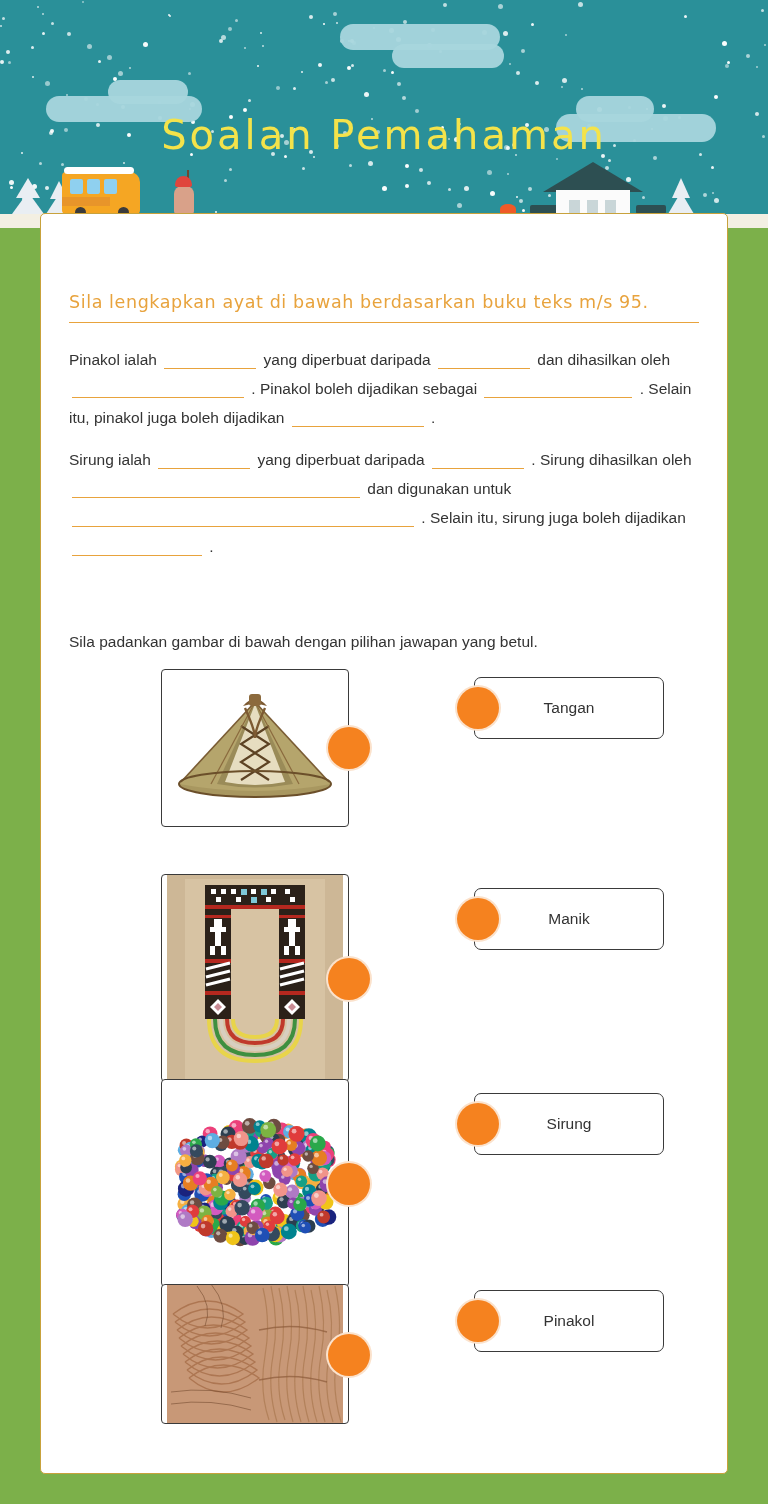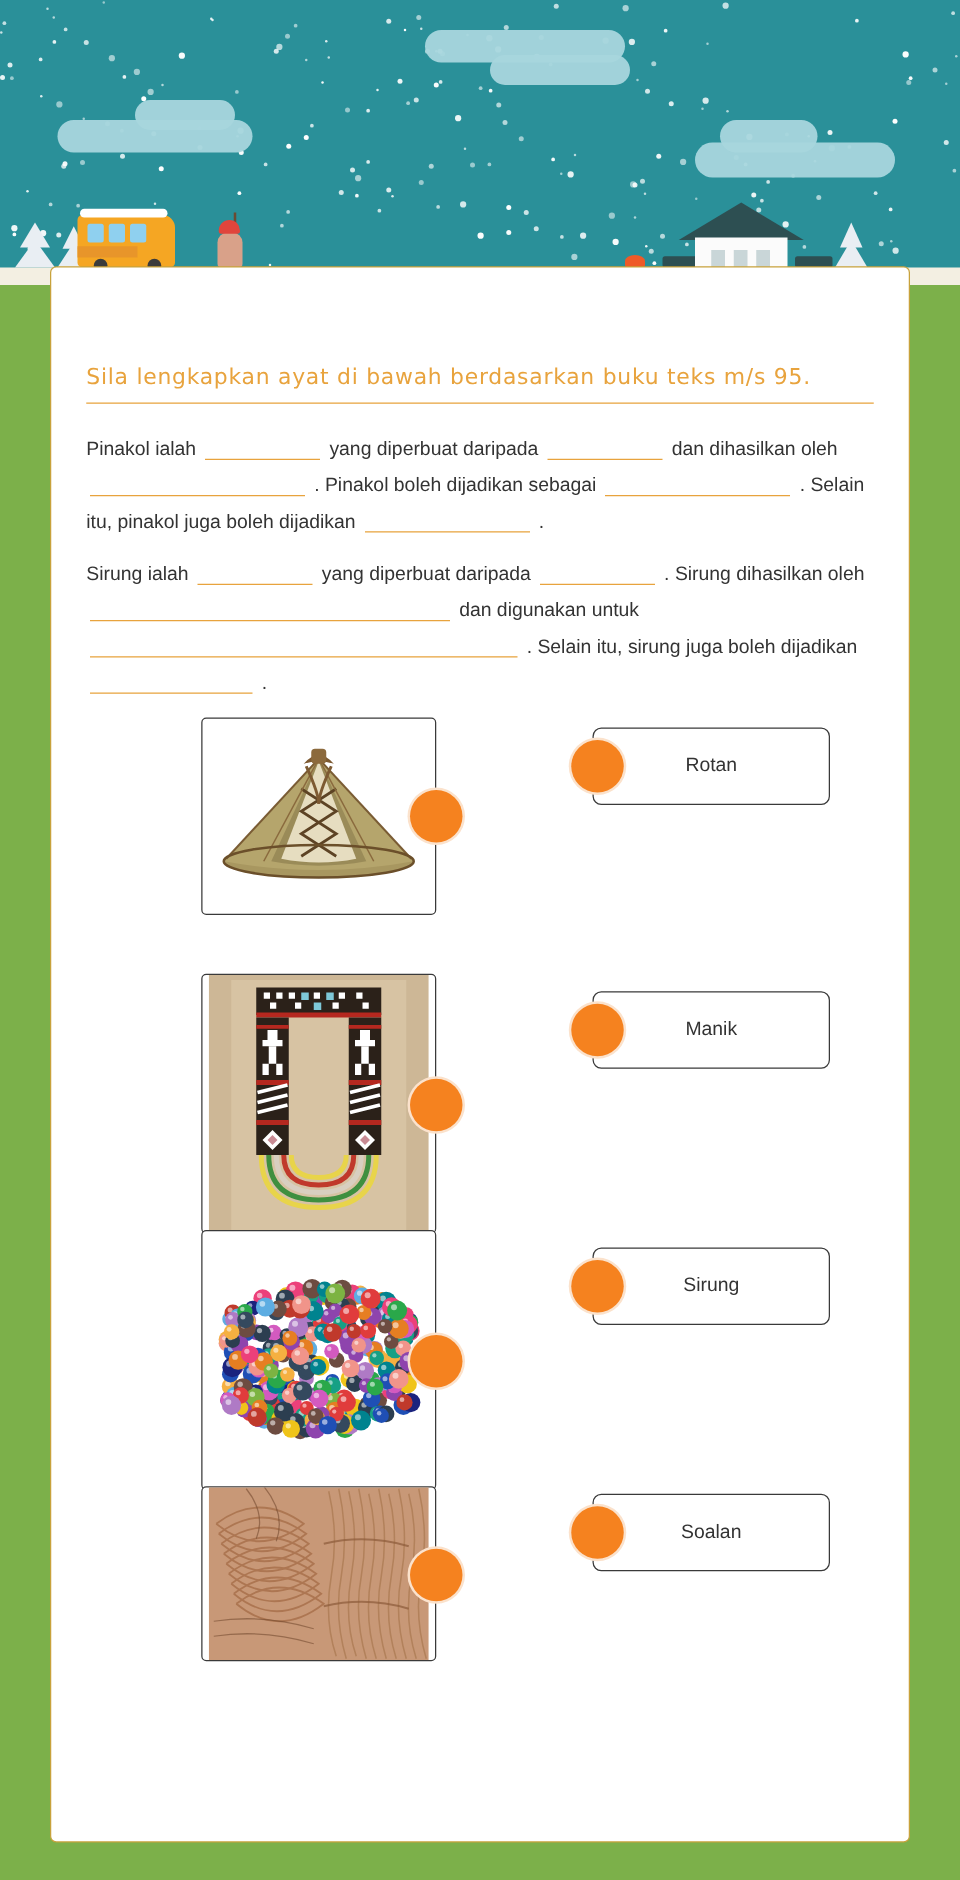--- a/index.html
+++ b/index.html
@@ -471,20 +471,21 @@
       <div class="snowflake" style="width: 2px; height: 2px; left: 712px; top: 192px; opacity: 0.6;"></div>
     </div>
 
   <div class="cloud" style="left:340px;top:24px;width:160px;height:26px;"></div>
   <div class="cloud" style="left:392px;top:44px;width:112px;height:24px;"></div>
   <div class="cloud" style="left:46px;top:96px;width:156px;height:26px;"></div>
   <div class="cloud" style="left:108px;top:80px;width:80px;height:24px;"></div>
   <div class="cloud" style="left:556px;top:114px;width:160px;height:28px;"></div>
   <div class="cloud" style="left:576px;top:96px;width:78px;height:26px;"></div>
 
+  <div class="banner-title">Soalan Pemahaman</div>
 
   <div class="snow-ground"></div>
 
   <div class="tree" style="left:12px;bottom:14px;">
     <i style="border-left-width:12px;border-right-width:12px;border-bottom-width:20px;"></i>
     <i style="border-left-width:16px;border-right-width:16px;border-bottom-width:22px;margin-top:-6px;"></i>
   </div>
   <div class="tree" style="left:46px;bottom:14px;">
     <i style="border-left-width:9px;border-right-width:9px;border-bottom-width:18px;"></i>
     <i style="border-left-width:13px;border-right-width:13px;border-bottom-width:20px;margin-top:-5px;"></i>
@@ -528,20 +529,21 @@
   <div class="inner">
 
     <div class="instruction-hand">Sila lengkapkan ayat di bawah berdasarkan buku teks m/s 95.</div>
     <div class="rule"></div>
 
     <div id="paras">
         <div class="para"><span>Pinakol ialah </span><span class="blank" style="width: 92px;"></span> <span>yang diperbuat daripada </span><span class="blank" style="width: 92px;"></span> <span>dan dihasilkan oleh </span><span class="blank" style="width: 172px;"></span> <span>. Pinakol boleh dijadikan sebagai </span><span class="blank" style="width: 148px;"></span> <span>. Selain itu, pinakol juga boleh dijadikan </span><span class="blank" style="width: 132px;"></span> <span>. </span></div>
         <div class="para"><span>Sirung ialah </span><span class="blank" style="width: 92px;"></span> <span>yang diperbuat daripada </span><span class="blank" style="width: 92px;"></span> <span>. Sirung dihasilkan oleh </span><span class="blank" style="width: 288px;"></span> <span>dan digunakan untuk </span><span class="blank" style="width: 342px;"></span> <span>. Selain itu, sirung juga boleh dijadikan </span><span class="blank" style="width: 130px;"></span> <span>. </span></div>
       </div>
 
+    <div class="match-instruction">Sila padankan gambar di bawah dengan pilihan jawapan yang betul.</div>
 
     <div class="match-area">
 
       <div class="match-row">
         <div class="pic-card" style="top:0;">
           <div class="pic-inner">
             <svg class="hat-svg" width="160" height="112" viewBox="0 0 160 112">
               <ellipse cx="80" cy="92" rx="76" ry="13" fill="#a89760"></ellipse>
               <path d="M80 10 L156 92 Q80 106 4 92 Z" fill="#b5a56c"></path>
               <path d="M80 10 L118 92 Q80 99 42 92 Z" fill="#9a8b58"></path>
@@ -558,21 +560,21 @@
               <path d="M68 14 q12 -14 24 0 q-12 -4 -24 0" fill="#7d5a32"></path>
               <rect x="74" y="2" width="12" height="12" rx="3" fill="#8c6a3d"></rect>
               <path d="M70 16 q10 22 10 30" stroke="#7d5a32" stroke-width="2.4" fill="none"></path>
               <path d="M90 16 q-10 22 -10 30" stroke="#7d5a32" stroke-width="2.4" fill="none"></path>
             </svg>
           </div>
         </div>
         <div class="dot left-dot" style="top:58px;"></div>
 
         <div class="opt-card" style="top:8px;">
-          <span>Rotan</span>
+          <span>Tangan</span>
         </div>
         <div class="dot opt-dot" style="top:18px;"></div>
       </div>
 
       <div class="match-row">
         <div class="pic-card tall" style="top:0;">
           <div class="pic-inner">
             <svg class="neck-svg" width="176" height="206" viewBox="0 0 176 206">
               <rect x="0" y="0" width="176" height="206" fill="#cdb796"></rect>
               <rect x="18" y="4" width="140" height="200" fill="#d7c3a3"></rect>
@@ -1326,20 +1328,20 @@
               <g stroke="#6f462b" stroke-width="1" fill="none" opacity=".55">
                 <path d="M30 2 q16 20 8 40 M44 0 q18 22 10 44"></path>
                 <path d="M4 108 q40 -6 80 6 M4 120 q40 -6 80 6"></path>
               </g>
             </svg>
           </div>
         </div>
         <div class="dot left-dot" style="top:50px;"></div>
 
         <div class="opt-card" style="top:6px;">
-          <span>Soalan</span>
+          <span>Pinakol</span>
         </div>
         <div class="dot opt-dot" style="top:16px;"></div>
       </div>
 
     </div>
   </div>
 </div>
 
 </body></html>

